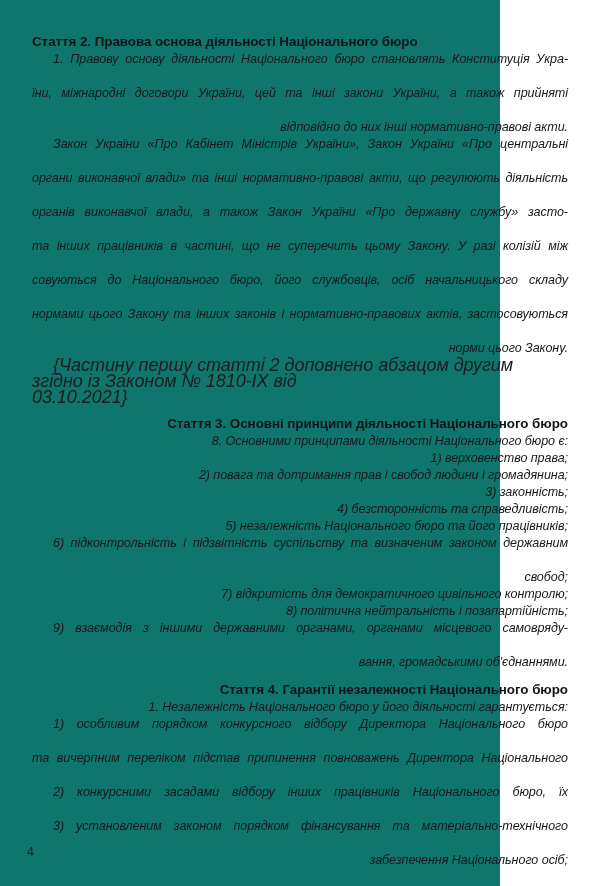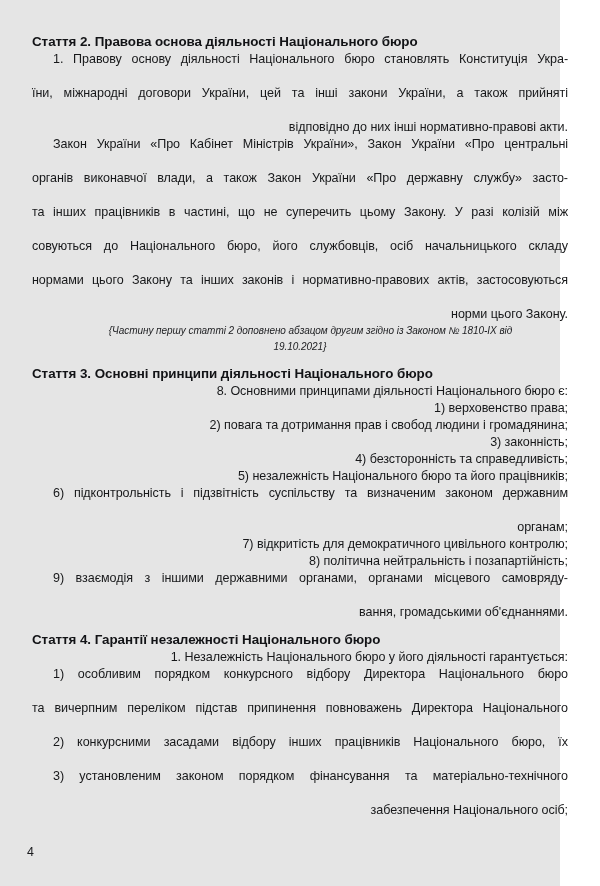--- a/index.html
+++ b/index.html
@@ -12,65 +12,66 @@
     height: 886px;
     font-family: "Liberation Sans", "DejaVu Sans", sans-serif;
     color: #17181a;
     overflow: hidden;
     position: relative;
   }
   .page {
     position: absolute;
     left: 0;
     top: 0;
-    width: 560px;
+    width: 500px;
     height: 886px;
-    background: #e5e5e5;
+    background: #0f766e;
   }
   .content {
     position: absolute;
     left: 32px;
     top: 33px;
     width: 536px;
   }
   .heading {
     font-size: 13.4px;
     font-weight: bold;
     line-height: 17px;
     letter-spacing: -0.05px;
     margin: 0;
     padding: 0;
     text-align: left;
     color: #121316;
   }
-  .heading.h-art3 { margin-top: 10px; }
-  .heading.h-art4 { margin-top: 10px; }
+  .heading.h-art3 { margin-top: 10px; text-align: right; }
+  .heading.h-art4 { margin-top: 10px; text-align: right; }
 
   .para {
     font-size: 12.55px;
     line-height: 17px;
     margin: 0;
     padding: 0;
     text-align: justify;
     text-justify: inter-word;
     text-indent: 21px;
     letter-spacing: -0.06px;
     word-spacing: 0px;
     color: #17181a;
     hyphens: manual;
+    font-style: italic;
   }
   .para.first-after-head { margin-top: 1px; }
 
   .note {
-    font-size: 10px;
+    font-size: 18px;
     font-style: italic;
     line-height: 16px;
     margin: 0;
     padding: 0;
-    text-align: center;
+    text-align: left;
     text-indent: 21px;
     letter-spacing: -0.05px;
     color: #1b1c1f;
   }
 
   
   .para .ln {
     display: block;
     text-indent: 0;
   }
@@ -115,30 +116,31 @@
     <h2 class="heading h-art2">Стаття 2. Правова основа діяльності Національного бюро</h2>
 
     <p class="para first-after-head">
       <span class="ln ind j">1. Правову основу діяльності Національного бюро становлять Конституція Укра-</span>
       <span class="ln j">їни, міжнародні договори України, цей та інші закони України, а також прийняті</span>
       <span class="ln last">відповідно до них інші нормативно-правові акти.</span>
     </p>
 
     <p class="para">
       <span class="ln ind j">Закон України «Про Кабінет Міністрів України», Закон України «Про центральні</span>
+      <span class="ln j">органи виконавчої влади» та інші нормативно-правові акти, що регулюють діяльність</span>
       <span class="ln j">органів виконавчої влади, а також Закон України «Про державну службу» засто-</span>
       <span class="ln j">та інших працівників в частині, що не суперечить цьому Закону. У разі колізій між</span>
       <span class="ln j">совуються до Національного бюро, його службовців, осіб начальницького складу</span>
       <span class="ln j">нормами цього Закону та інших законів і нормативно-правових актів, застосовуються</span>
       <span class="ln last">норми цього Закону.</span>
     </p>
 
     <p class="note">
       <span class="ln ind">{Частину першу статті 2 доповнено абзацом другим згідно із Законом № 1810-IX від</span>
-      <span class="ln">19.10.2021}</span>
+      <span class="ln">03.10.2021}</span>
     </p>
 
     <h2 class="heading h-art3">Стаття 3. Основні принципи діяльності Національного бюро</h2>
 
     <p class="para first-after-head">
       <span class="ln ind last">8. Основними принципами діяльності Національного бюро є:</span>
     </p>
     <p class="para">
       <span class="ln ind last">1) верховенство права;</span>
     </p>
@@ -149,21 +151,21 @@
       <span class="ln ind last">3) законність;</span>
     </p>
     <p class="para">
       <span class="ln ind last">4) безсторонність та справедливість;</span>
     </p>
     <p class="para">
       <span class="ln ind last">5) незалежність Національного бюро та його працівників;</span>
     </p>
     <p class="para">
       <span class="ln ind j">6) підконтрольність і підзвітність суспільству та визначеним законом державним</span>
-      <span class="ln last">органам;</span>
+      <span class="ln last">свобод;</span>
     </p>
     <p class="para">
       <span class="ln ind last">7) відкритість для демократичного цивільного контролю;</span>
     </p>
     <p class="para">
       <span class="ln ind last">8) політична нейтральність і позапартійність;</span>
     </p>
     <p class="para">
       <span class="ln ind j">9) взаємодія з іншими державними органами, органами місцевого самовряду-</span>
       <span class="ln last">вання, громадськими об'єднаннями.</span>

